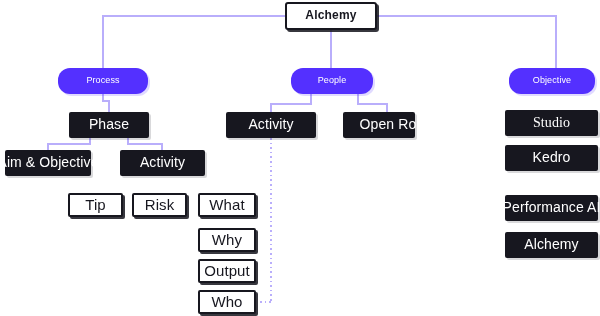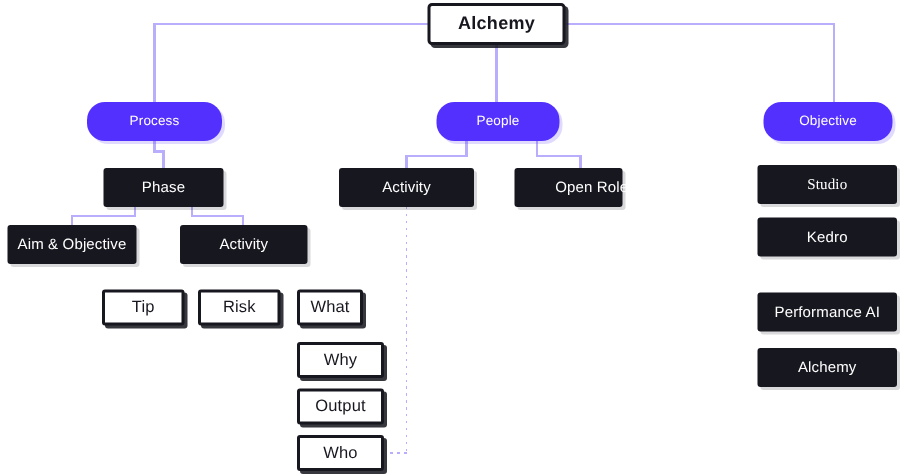--- a/index.html
+++ b/index.html
@@ -33,35 +33,35 @@
     align-items: center;
     justify-content: center;
     text-align: center;
     line-height: 1.1;
     letter-spacing: 0.1px;
     white-space: nowrap;
   }
   .node.dark {
     background: #17171F;
     color: #ffffff;
-    font-size: 10px;
+    font-size: 14px;
     border-radius: 2px;
     box-shadow: 2px 2px 0 rgba(20,20,28,0.16);
   }
   .node.purple {
     background: #5430FF;
     color: #ffffff;
     font-size: 9px;
     border-radius: 12px;
     box-shadow: 2px 2px 0 rgba(84,48,255,0.18);
   }
   .node.white {
     background: #ffffff;
     color: #17171F;
-    font-size: 11px;
+    font-size: 15px;
     border: 2px solid #17171F;
     border-radius: 2px;
     box-shadow: 2px 2px 0 rgba(20,20,28,0.85);
   }
   .node.root {
     background: #ffffff;
     color: #17171F;
     font-size: 12px;
     font-weight: bold;
     border: 2px solid #17171F;
@@ -142,21 +142,21 @@
   </div>
 
   <div class="node dark" style="left:226px; top:112px; width:90px; height:26px;">
     <span>Activity</span>
   </div>
 
   <div class="node dark" style="left:343px; top:112px; width:72px; height:26px;padding-left:36px;">
     <span>Open Roles</span>
   </div>
 
-  <div class="node white" style="left:198px; top:193px; width:44px; height:24px;">
+  <div class="node white" style="left:198px; top:193px; width:58px; height:24px;">
     <span>What</span>
   </div>
 
   <div class="node white" style="left:198px; top:228px; width:58px; height:24px;">
     <span>Why</span>
   </div>
 
   <div class="node white" style="left:198px; top:259px; width:58px; height:24px;">
     <span>Output</span>
   </div>

